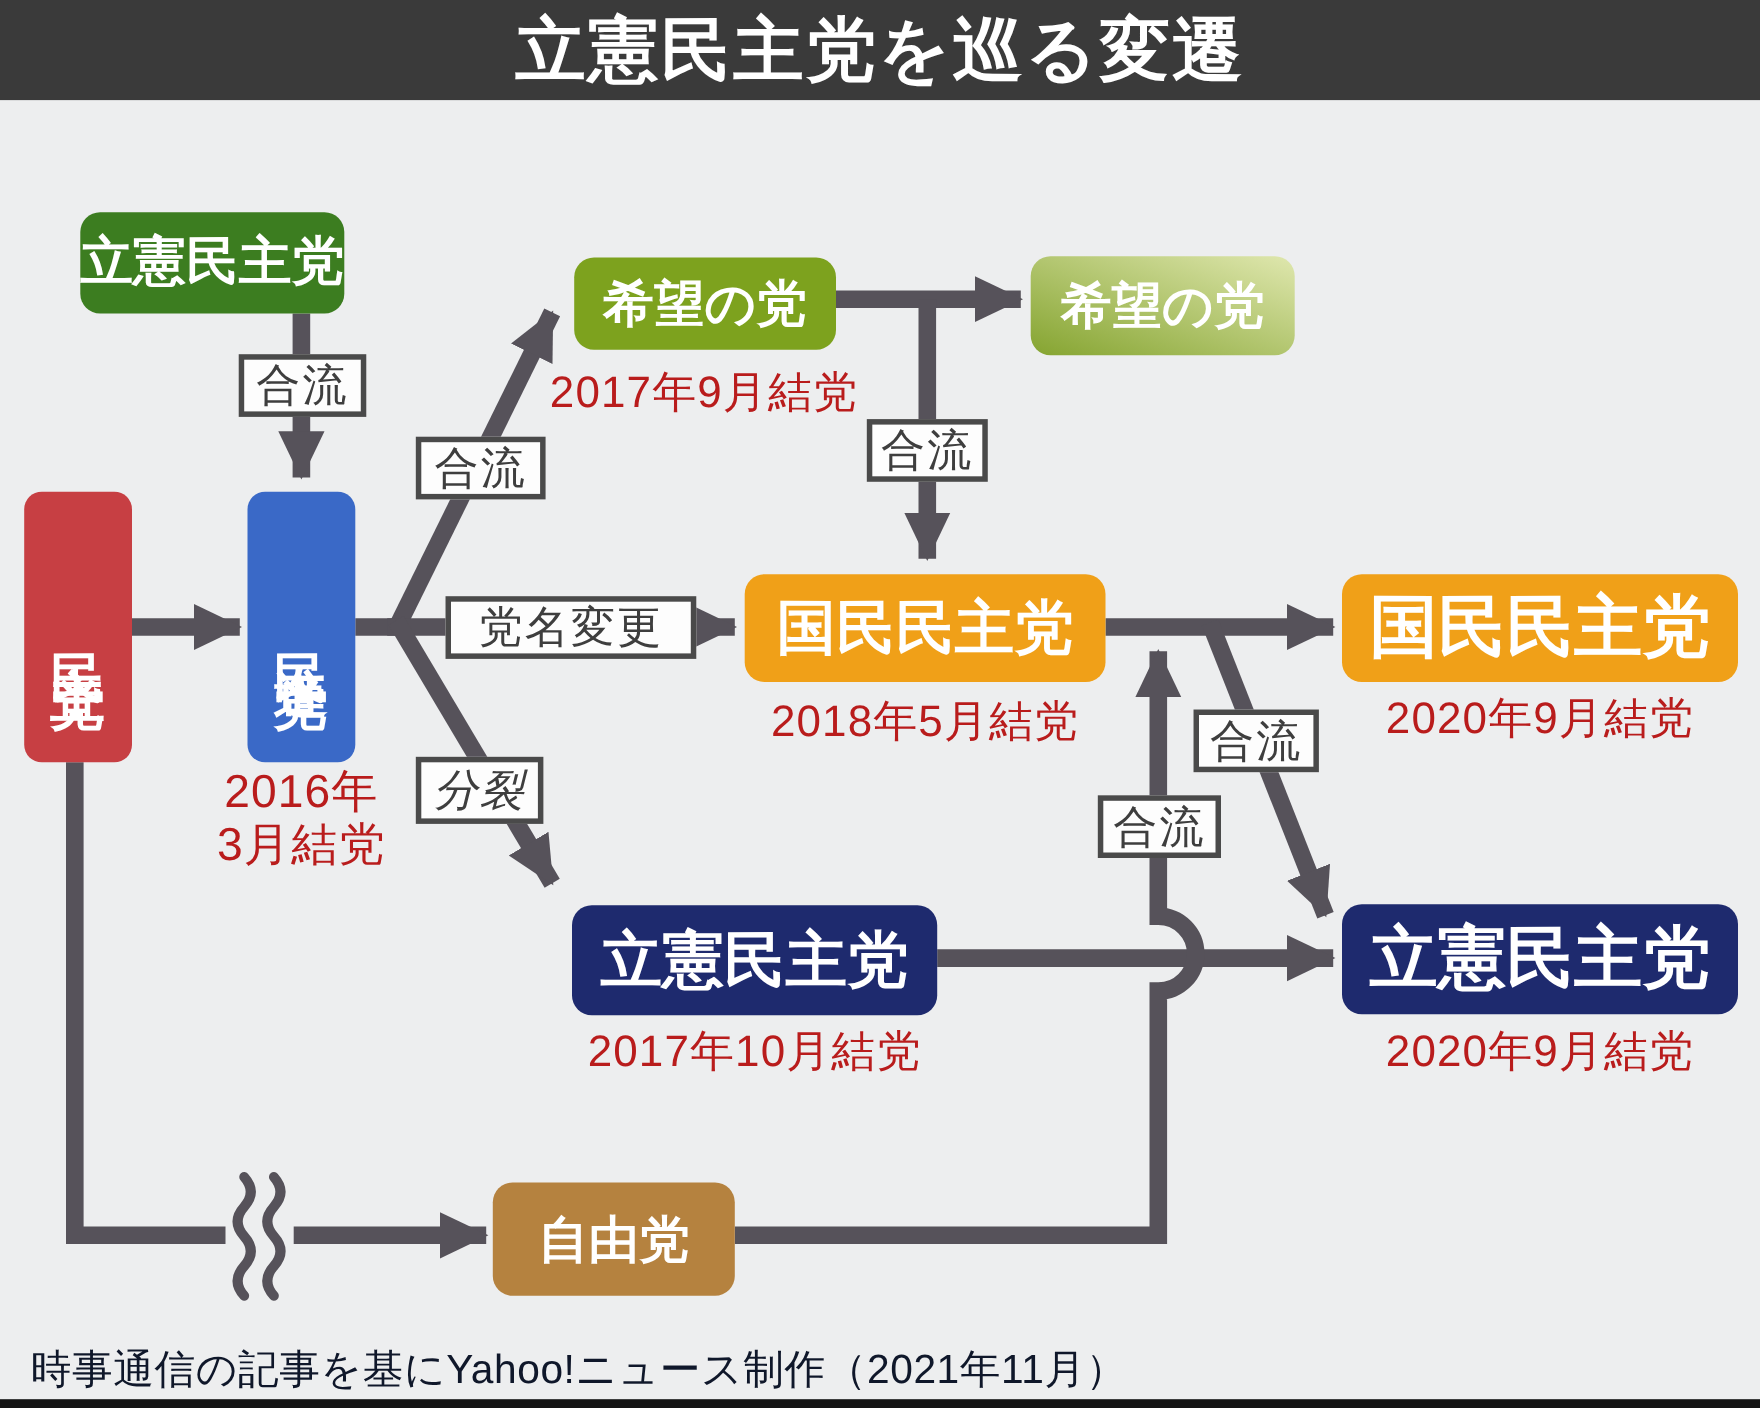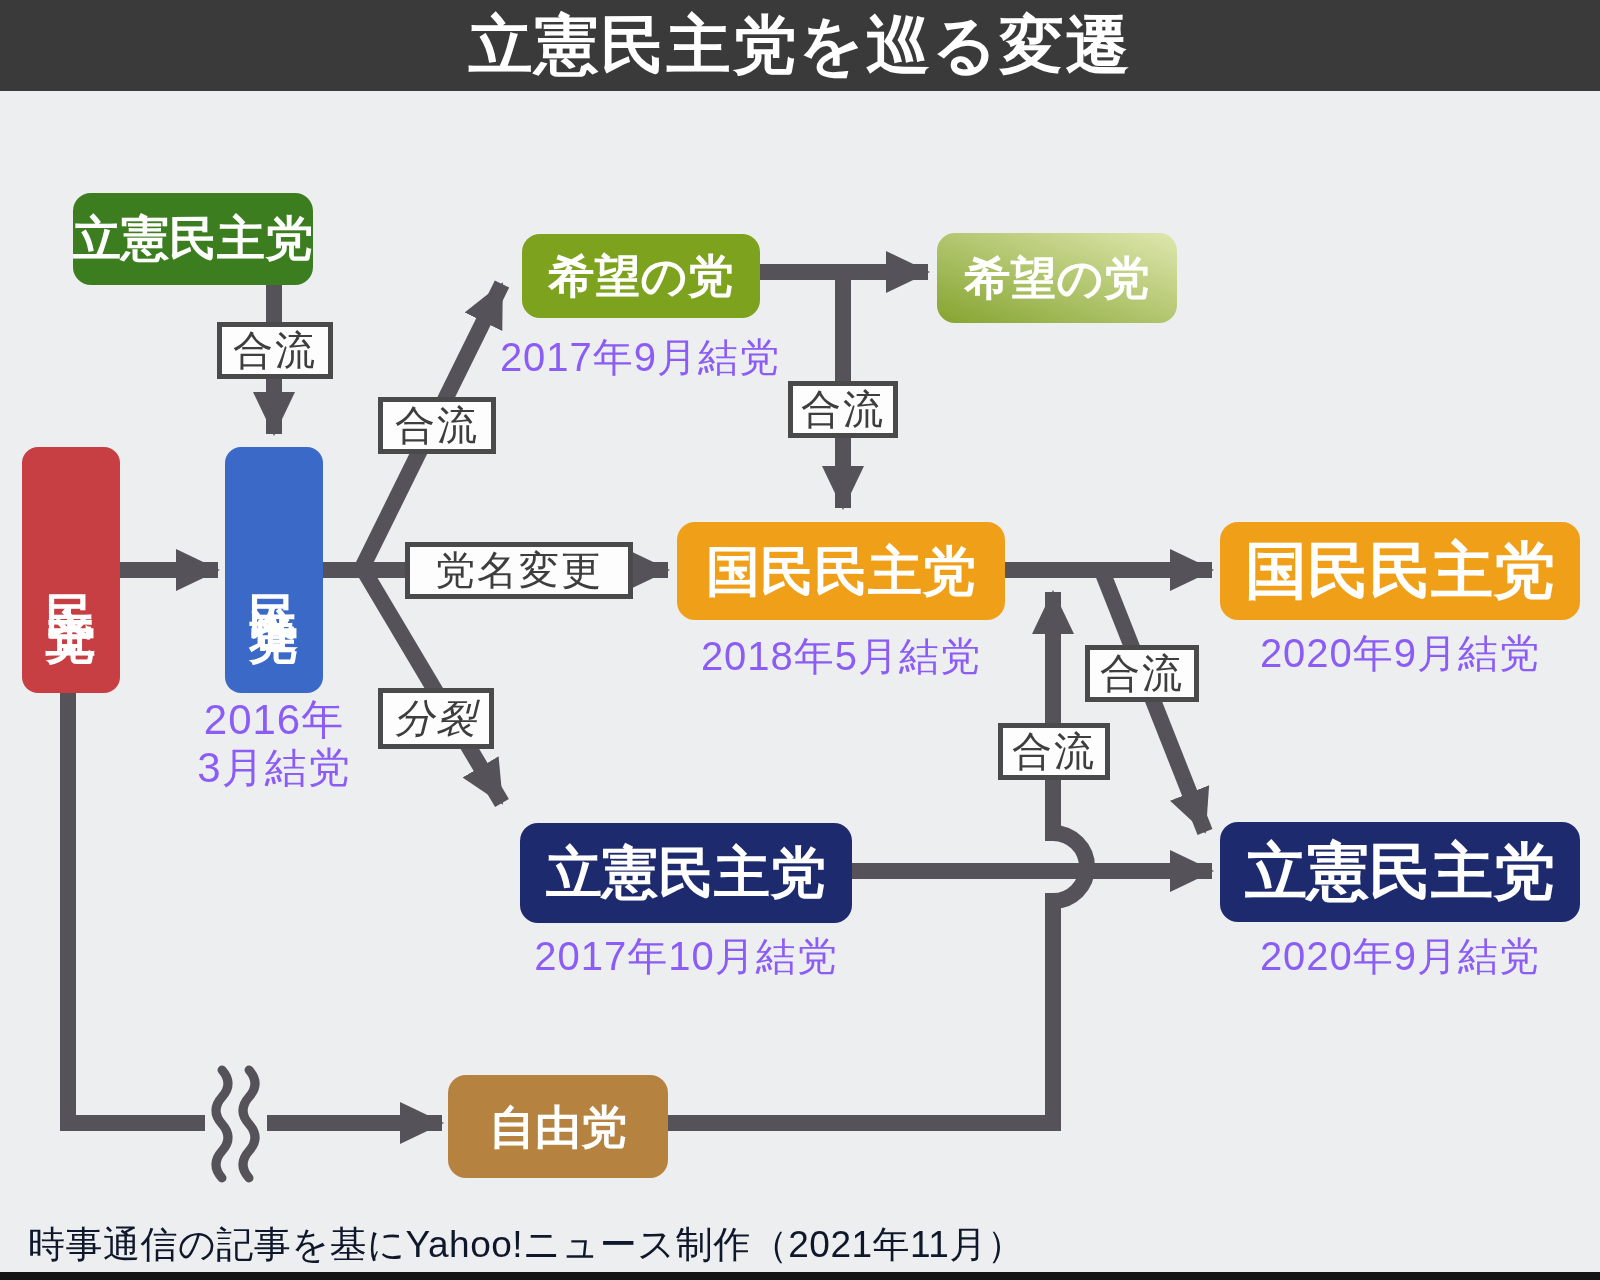--- a/index.html
+++ b/index.html
@@ -32,21 +32,21 @@
     writing-mode:vertical-rl;text-orientation:upright;
     letter-spacing:10px;
   }
   .edge-label{
     position:absolute;box-sizing:border-box;
     background:#FDFDFD;border:5px solid #4A4A4A;
     display:flex;align-items:center;justify-content:center;
     font-size:40px;color:#3E3E3E;letter-spacing:2px;white-space:nowrap;text-align:center;
   }
   .date{
-    position:absolute;color:#8b5cf6;font-size:40px;
+    position:absolute;color:#b91c1c;font-size:40px;
     text-align:center;line-height:1.15;letter-spacing:1px;white-space:nowrap;
   }
   .footer{
     position:absolute;left:28px;top:1220px;
     color:#0f172a;font-size:37px;letter-spacing:0.5px;
   }
   .bottom-bar{
     position:absolute;left:0;top:1272px;width:1600px;height:8px;background:#141414;
   }
   

